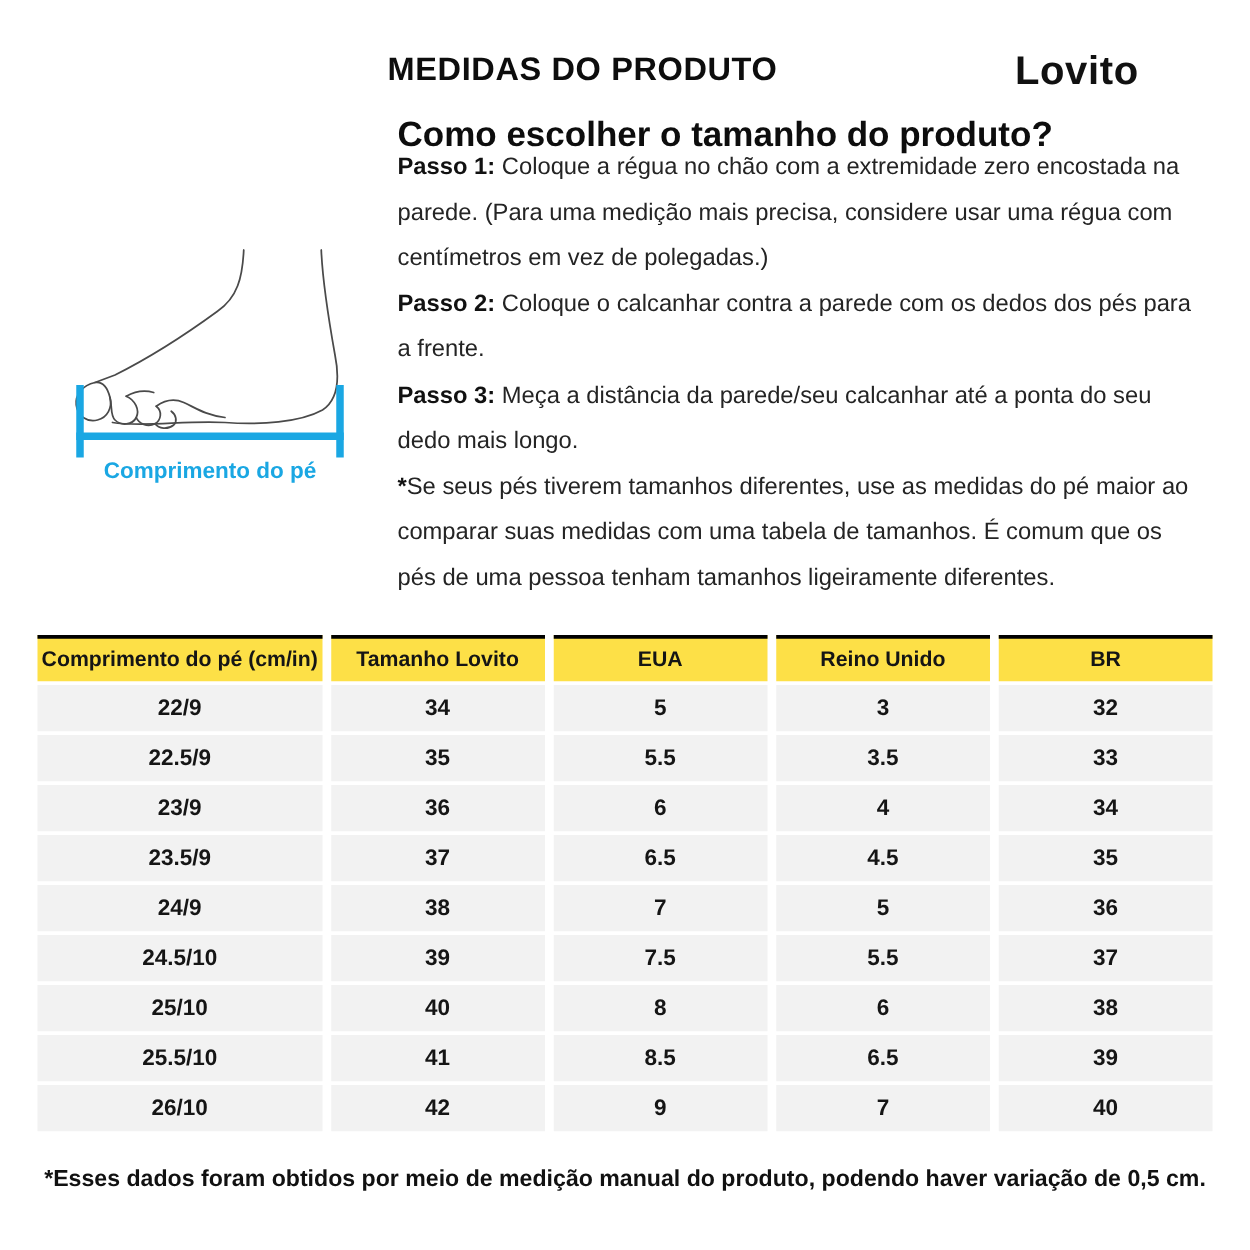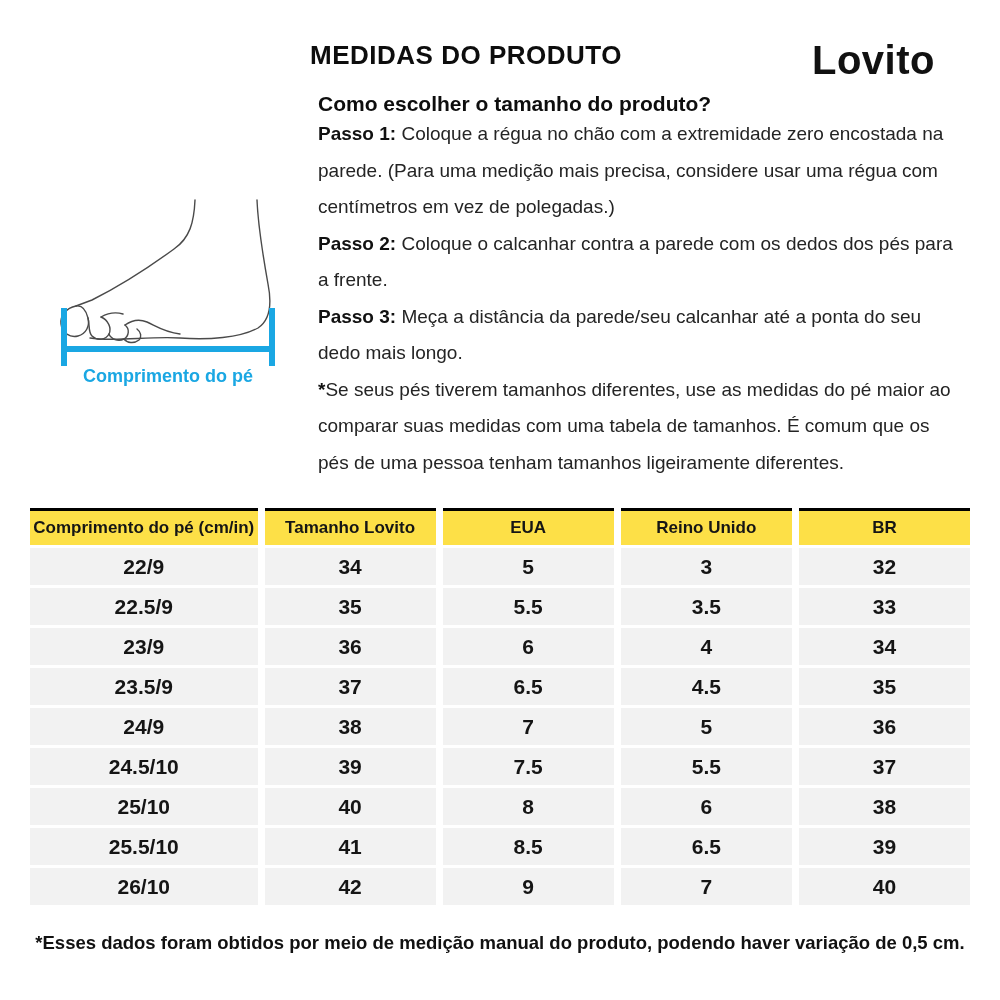--- a/index.html
+++ b/index.html
@@ -9,26 +9,26 @@
   }
   .abs{position:absolute;}
 
   
   .page-title{
     top:40px;left:0;width:932px;text-align:center;
     font-size:26px;font-weight:bold;letter-spacing:.5px;color:#0d0d0d;
   }
   .brand{
     top:38px;left:812px;width:110px;
-    font-size:40px;font-weight:bold;letter-spacing:.5px;color:#111;
+    font-size:32px;font-weight:bold;letter-spacing:.5px;color:#111;
   }
 
   
   .section-heading{
-    top:92px;left:318px;font-size:21px;font-weight:bold;color:#0d0d0d;
+    top:92px;left:318px;font-size:28px;font-weight:bold;color:#0d0d0d;
   }
   .steps{
     top:116px;left:318px;width:636px;font-size:19px;line-height:36.5px;color:#242424;
   }
   .steps p{margin:0;}
   .steps b{color:#111;}
 
   
   .foot-figure{top:196px;left:52px;width:240px;height:192px;}
   .foot-figure svg{display:block;}
@@ -41,21 +41,21 @@
   }
   .tr + .tr{margin-top:3px;}
   .th{
     background:#fde047;border-top:3px solid #000;height:34px;
     display:flex;align-items:center;justify-content:center;
     font-size:17px;font-weight:bold;color:#151515;
   }
   .td{
     background:#f2f2f2;height:37px;
     display:flex;align-items:center;justify-content:center;
-    font-size:21px;font-weight:bold;color:#151515;
+    font-size:18px;font-weight:bold;color:#151515;
   }
 
   
   .footer-note{
     top:932px;left:0;width:1000px;text-align:center;
     font-size:18.5px;font-weight:bold;color:#111;
   }
 </style>
 </head>
 <body>

